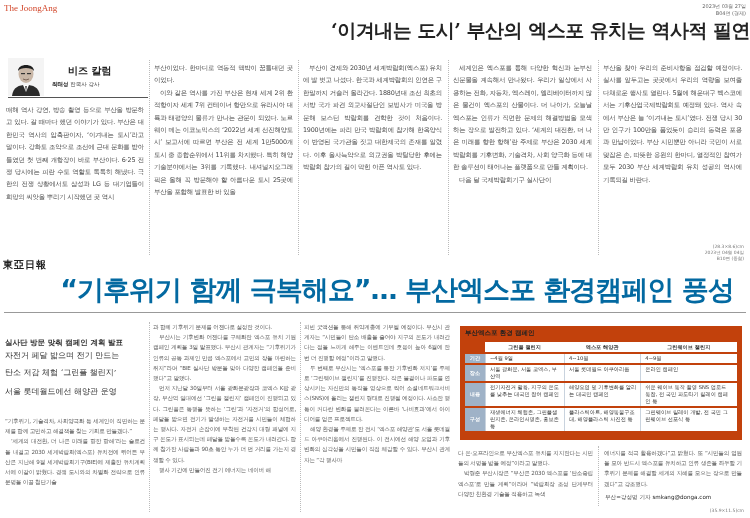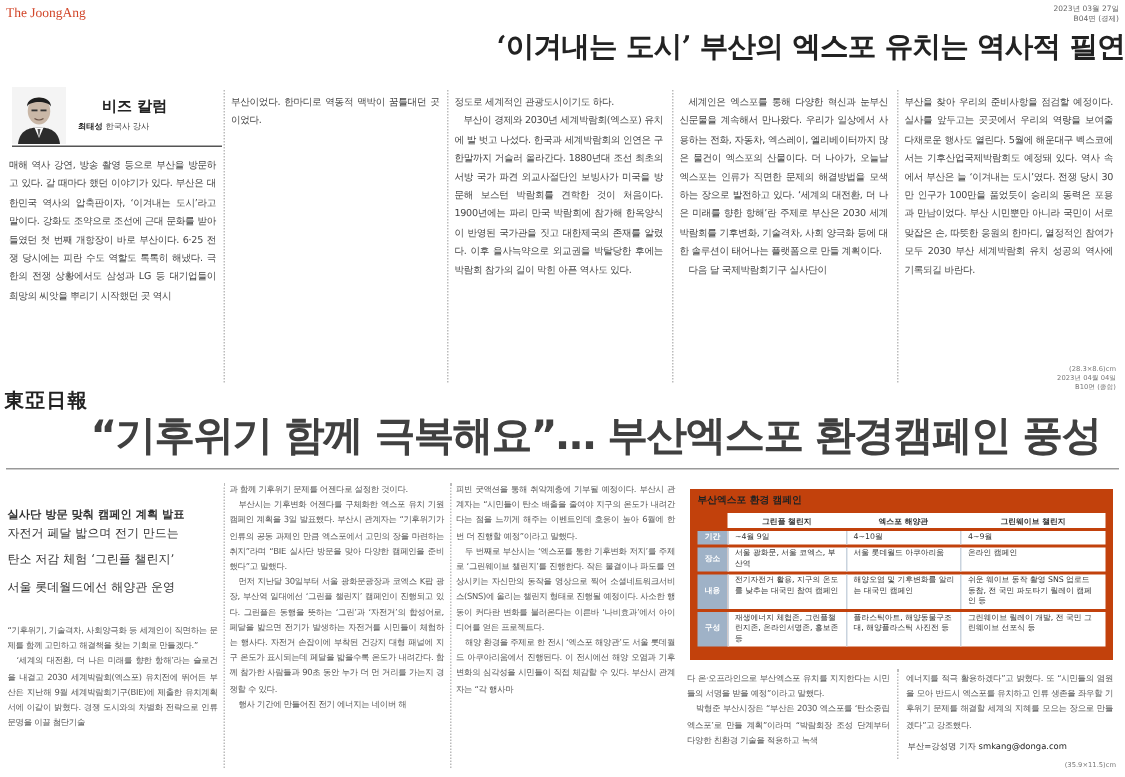--- a/index.html
+++ b/index.html
@@ -18,22 +18,22 @@
   .col-byline b { color: #222; }
   .col-rule { position: absolute; left: 8px; top: 97px; width: 140px; height: 1px; background: #555; }
 
   .txt { position: absolute; font-size: 6.4px; line-height: 12.4px; color: #444; text-align: justify; letter-spacing: -0.2px; }
   .txt p { text-indent: 0; }
   .txt p.ind { text-indent: 6px; }
 
   .vsep { position: absolute; width: 0; border-left: 1px dotted #bbb; }
   .caption-r { position: absolute; font-size: 4.5px; color: #777; text-align: right; line-height: 6px; }
 
-  .logo2 { position: absolute; left: 3px; top: 258px; font-family: "DejaVu Serif", serif; font-weight: bold; font-size: 13px; color: #222; letter-spacing: 1px; }
-  .hl2 { position: absolute; left: 0; width: 750px; top: 272px; text-align: center; font-family: "DejaVu Sans", sans-serif; font-size: 27px; font-weight: bold; color: #404040; letter-spacing: -1px; padding-left: 44px; }
+  .logo2 { position: absolute; left: 3px; top: 258px; font-family: "DejaVu Serif", serif; font-weight: bold; font-size: 10px; color: #222; letter-spacing: 1px; }
+  .hl2 { position: absolute; left: 0; width: 750px; top: 272px; text-align: center; font-family: "DejaVu Sans", sans-serif; font-size: 27px; font-weight: bold; color: #0369a1; letter-spacing: -1px; padding-left: 44px; }
   .hrule { position: absolute; left: 4px; width: 742px; height: 1px; background: #999; top: 312px; }
 
   .sub1 { position: absolute; left: 5px; top: 338px; font-size: 7.5px; font-weight: bold; color: #333; }
   .sub2 { position: absolute; left: 5px; top: 347px; font-family: "DejaVu Serif", serif; font-size: 8px; color: #333; line-height: 17px; }
   .sub3 { position: absolute; left: 5px; top: 386px; font-family: "DejaVu Serif", serif; font-size: 8px; color: #333; text-align: right; }
 
   .txt2 { position: absolute; font-size: 5.6px; line-height: 10.2px; color: #555; text-align: justify; letter-spacing: -0.2px; }
   .txt2 p.ind { text-indent: 6px; }
 
   .infobox { position: absolute; left: 460px; top: 326px; width: 282px; height: 114px; background: #c2410c; padding: 3px 5px 4px 5px; }
@@ -78,24 +78,24 @@
   </div>
 </div>
 <div class="col-rule"></div>
 
 <div class="txt" style="left:6px; top:104px; width:138px;">
   <p>매해 역사 강연, 방송 촬영 등으로 부산을 방문하고 있다. 갈 때마다 했던 이야기가 있다. 부산은 대한민국 역사의 압축판이자, ‘이겨내는 도시’라고 말이다. 강화도 조약으로 조선에 근대 문화를 받아들였던 첫 번째 개항장이 바로 부산이다. 6·25 전쟁 당시에는 피란 수도 역할도 톡톡히 해냈다. 극한의 전쟁 상황에서도 삼성과 LG 등 대기업들이 희망의 씨앗을 뿌리기 시작했던 곳 역시</p>
 </div>
 <div class="vsep" style="left:149px; top:60px; height:195px;"></div>
 <div class="txt" style="left:154px; top:62px; width:139px;">
   <p>부산이었다. 한마디로 역동적 맥박이 꿈틀대던 곳이었다.</p>
+  <p class="ind">이와 같은 역사를 가진 부산은 현재 세계 2위 환적항이자 세계 7위 컨테이너 항만으로 유라시아 대륙과 태평양의 물류가 만나는 관문이 되었다. 노르웨이 메논 이코노믹스의 ‘2022년 세계 선진해양도시’ 보고서에 따르면 부산은 전 세계 1만5000개 도시 중 종합순위에서 11위를 차지했다. 특히 해양기술분야에서는 3위를 기록했다. 내셔널지오그래픽은 올해 꼭 방문해야 할 아름다운 도시 25곳에 부산을 포함해 발표한 바 있을</p>
 </div>
 <div class="vsep" style="left:298px; top:60px; height:195px;"></div>
 <div class="txt" style="left:303px; top:62px; width:139px;">
-  <p>정도로 세계적인 관광도시이기도 하다.</p>
   <p class="ind">부산이 경제와 2030년 세계박람회(엑스포) 유치에 발 벗고 나섰다. 한국과 세계박람회의 인연은 구한말까지 거슬러 올라간다. 1880년대 조선 최초의 서방 국가 파견 외교사절단인 보빙사가 미국을 방문해 보스턴 박람회를 견학한 것이 처음이다. 1900년에는 파리 만국 박람회에 참가해 한옥양식이 반영된 국가관을 짓고 대한제국의 존재를 알렸다. 이후 을사늑약으로 외교권을 박탈당한 후에는 박람회 참가의 길이 막힌 아픈 역사도 있다.</p>
 </div>
 <div class="vsep" style="left:448px; top:60px; height:195px;"></div>
 <div class="txt" style="left:453px; top:62px; width:139px;">
   <p class="ind">세계인은 엑스포를 통해 다양한 혁신과 눈부신 신문물을 계속해서 만나왔다. 우리가 일상에서 사용하는 전화, 자동차, 엑스레이, 엘리베이터까지 많은 물건이 엑스포의 산물이다. 더 나아가, 오늘날 엑스포는 인류가 직면한 문제의 해결방법을 모색하는 장으로 발전하고 있다. ‘세계의 대전환, 더 나은 미래를 향한 항해’란 주제로 부산은 2030 세계박람회를 기후변화, 기술격차, 사회 양극화 등에 대한 솔루션이 태어나는 플랫폼으로 만들 계획이다.</p>
   <p class="ind">다음 달 국제박람회기구 실사단이</p>
 </div>
 <div class="vsep" style="left:598px; top:60px; height:195px;"></div>
 <div class="txt" style="left:603px; top:62px; width:139px;">
   <p>부산을 찾아 우리의 준비사항을 점검할 예정이다. 실사를 앞두고는 곳곳에서 우리의 역량을 보여줄 다채로운 행사도 열린다. 5월에 해운대구 벡스코에서는 기후산업국제박람회도 예정돼 있다. 역사 속에서 부산은 늘 ‘이겨내는 도시’였다. 전쟁 당시 30만 인구가 100만을 품었듯이 승리의 동력은 포용과 만남이었다. 부산 시민뿐만 아니라 국민이 서로 맞잡은 손, 따뜻한 응원의 한마디, 열정적인 참여가 모두 2030 부산 세계박람회 유치 성공의 역사에 기록되길 바란다.</p>

